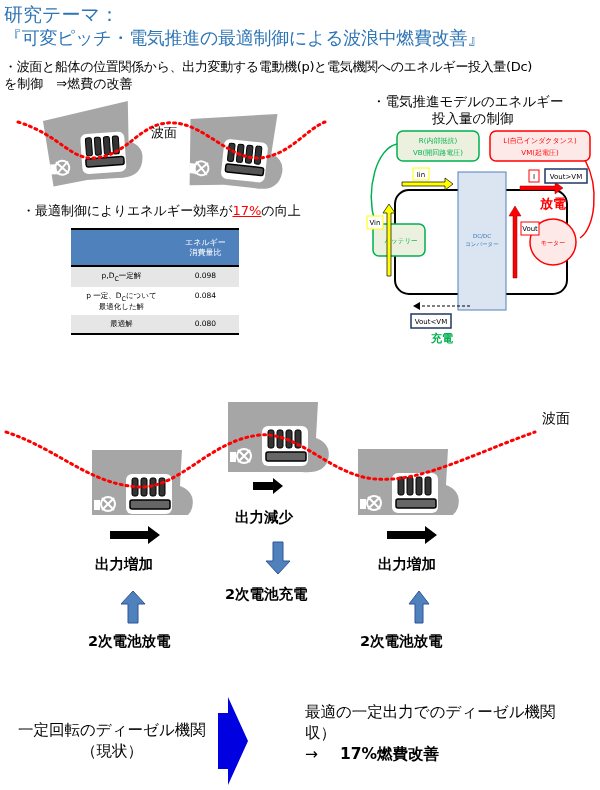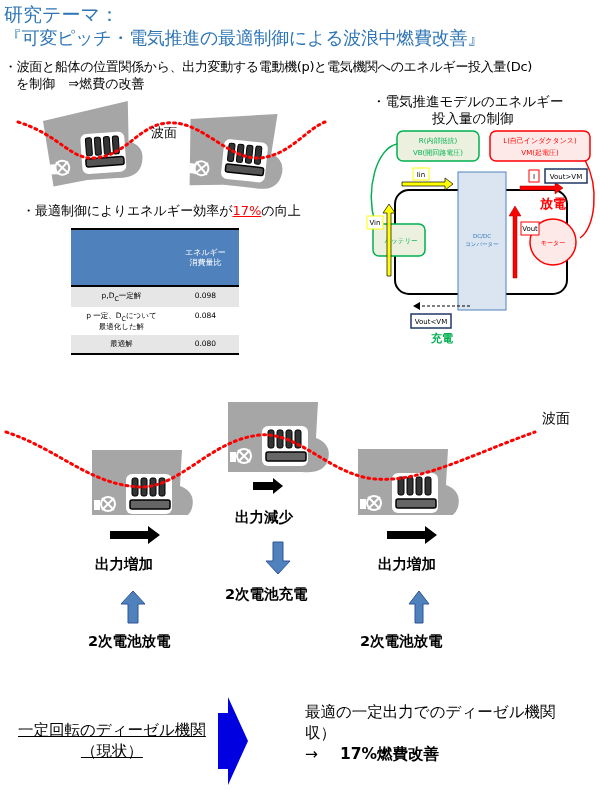--- a/index.html
+++ b/index.html
@@ -2,35 +2,35 @@
 <html><head>
 <meta charset="utf-8">
 <style>
   html, body { margin:0; padding:0; background:#ffffff; }
   body { width:600px; height:790px; position:relative; overflow:hidden;
          font-family:"DejaVu Sans", "Liberation Sans", sans-serif; color:#000; }
   .abs { position:absolute; }
   .title1 { left:4px; top:2px; font-size:19px; color:#2e75b6; white-space:nowrap; }
   .title2 { left:4px; top:26px; font-size:18px; color:#2e75b6; white-space:nowrap; letter-spacing:-0.3px; }
   .intro1 { left:4px; top:58px; font-size:13px; white-space:nowrap; letter-spacing:-0.35px; }
-  .intro2 { left:16px; top:75px; font-size:13px; white-space:nowrap; }
+  .intro2 { left:4px; top:75px; font-size:13px; white-space:nowrap; }
   .wave-label-top { left:151px; top:124px; font-size:13px; }
   .eff-line { left:22px; top:202px; font-size:13px; white-space:nowrap; }
   .eff-line .pct { color:#ff0000;text-decoration:underline; }
   table.energy { position:absolute; left:71px; top:228px; width:168px; border-collapse:collapse; font-size:7.5px; }
-  table.energy th { background:#4f81bd; color:#fff; font-weight:normal; text-align:center; padding:18px 4px; line-height:1.2; font-size:8px; }
+  table.energy th { background:#4f81bd; color:#fff; font-weight:normal; text-align:center; padding:8px 4px; line-height:1.2; font-size:8px; }
   table.energy th.blank { background:#4f81bd; }
   table.energy td { text-align:center; padding:4px 3px; line-height:1.25; vertical-align:top; }
   table.energy tr.shade td { background:#e6e6e6; }
   table.energy { border-bottom:2px solid #000; border-top:2px solid #000; }
   table.energy thead tr { border-bottom:2px solid #000; }
   .model-title { left:372px; top:93px; font-size:13.5px; line-height:17px; white-space:nowrap;text-align:center; }
   .big-label { font-size:14.5px; font-weight:bold; white-space:nowrap; }
   .wave-label-bot { left:542px; top:410px; font-size:14px; }
-  .bottom-left { left:18px; top:720px; font-size:15.5px; text-align:center; line-height:21px; white-space:nowrap;text-decoration:underline; }
+  .bottom-left { left:18px; top:720px; font-size:15.5px; text-align:center; line-height:21px; white-space:nowrap; }
   .bottom-right { left:305px; top:702px; font-size:15.5px; line-height:21px; white-space:nowrap; }
   .bottom-right .res { font-weight:bold; }
   svg text { font-family:"DejaVu Sans", "Liberation Sans", sans-serif; }
 </style>
 </head>
 <body>
 
 <div class="abs title1">研究テーマ：</div>
 <div class="abs title2">『可変ピッチ・電気推進の最適制御による波浪中燃費改善』</div>
 <div class="abs intro1">・波面と船体の位置関係から、出力変動する電動機(p)と電気機関へのエネルギー投入量(Dc)</div>

